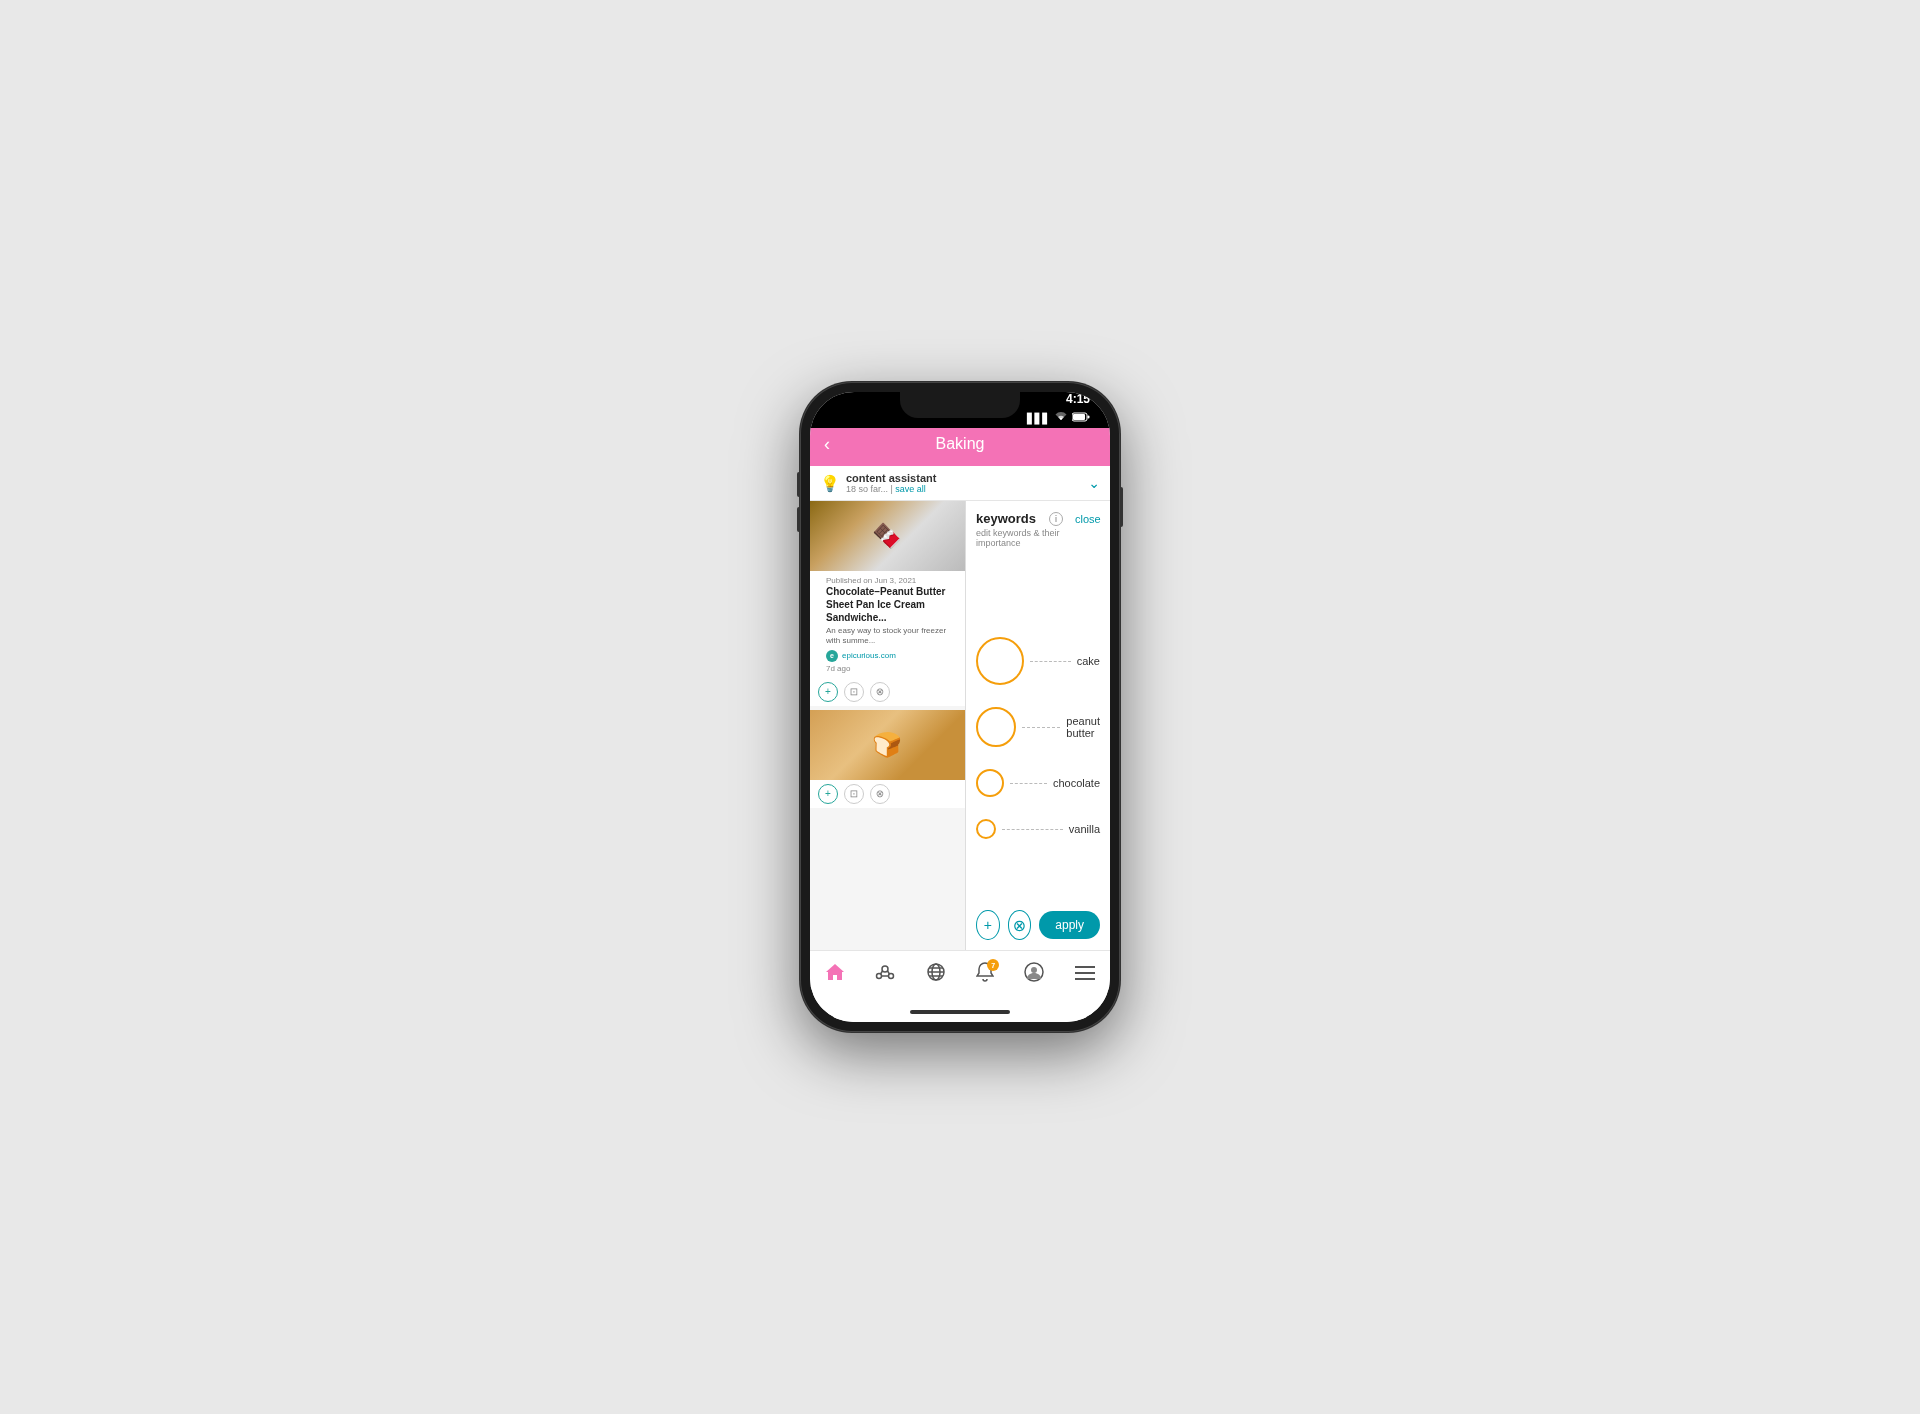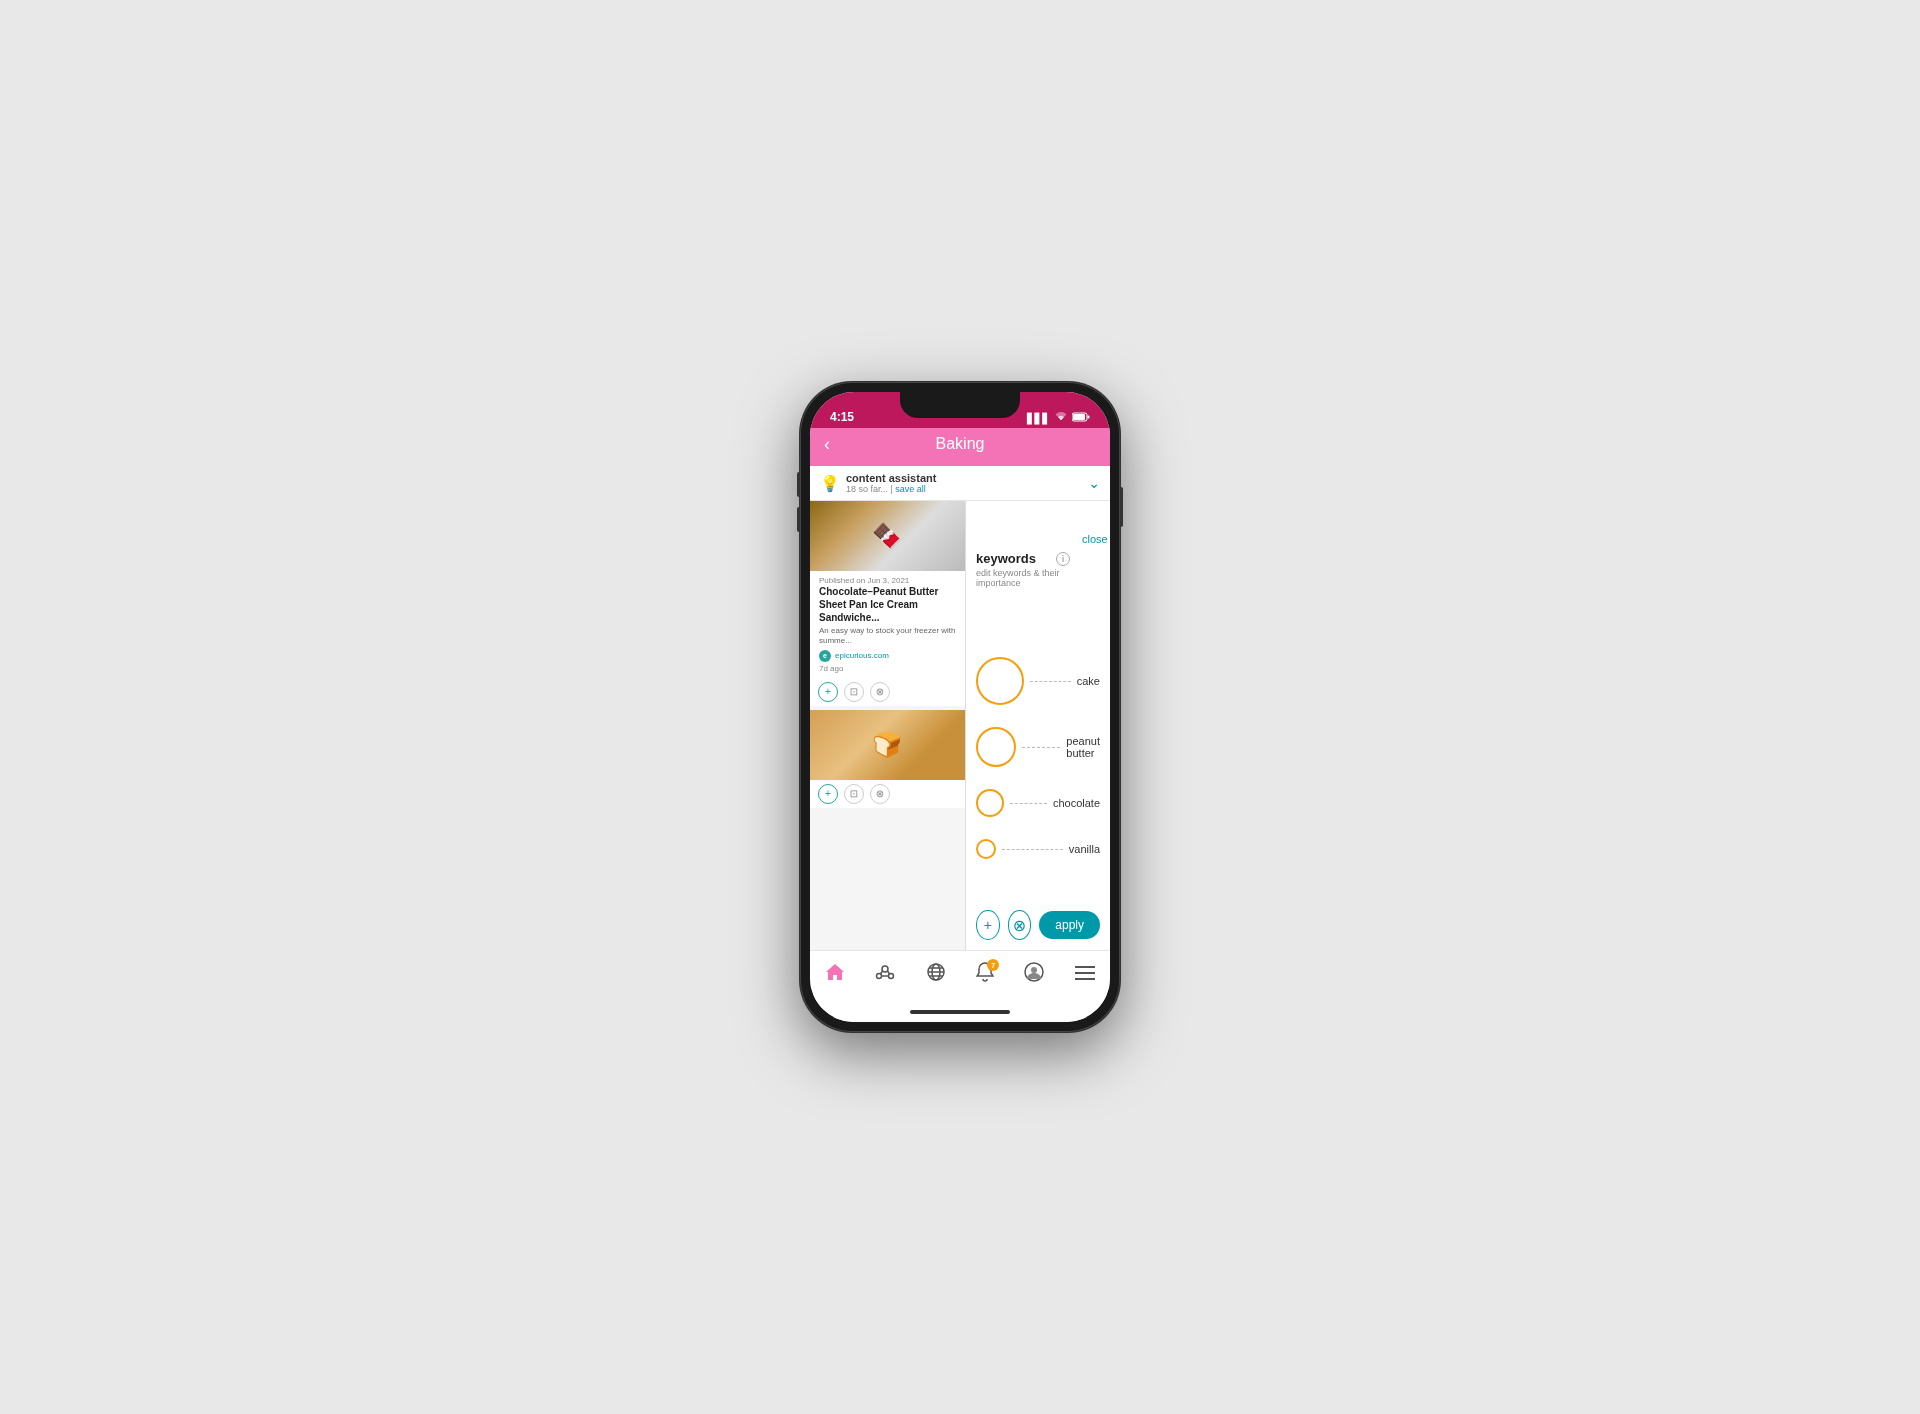--- a/index.html
+++ b/index.html
@@ -44,28 +44,29 @@
       transform: translateX(-50%);
       width: 120px;
       height: 26px;
       background: #1a1a1a;
       border-radius: 0 0 18px 18px;
       z-index: 100;
     }
 
     
     .status-bar {
-      background: #be185d;
+      background: #000000;
       height: 36px;
       display: flex;
       align-items: flex-end;
       justify-content: space-between;
       padding: 0 20px 4px;
       position: relative;
       z-index: 10;
+      flex-direction: column;
     }
     .status-time {
       color: white;
       font-size: 12px;
       font-weight: 600;
     }
     .status-icons {
       display: flex;
       gap: 4px;
       align-items: center;
@@ -179,21 +180,21 @@
       font-size: 24px;
     }
     .article-img-bread {
       background: linear-gradient(135deg, #d4a055 0%, #e8c080 40%, #c8903a 70%);
       display: flex;
       align-items: center;
       justify-content: center;
       font-size: 24px;
     }
     .article-body {
-      padding: 5px 9px;
+      padding: 5px 16px;
     }
     .article-date {
       font-size: 8px;
       color: #888;
     }
     .article-title {
       font-size: 10px;
       font-weight: 600;
       color: #222;
       line-height: 1.3;
@@ -263,22 +264,21 @@
 
     .keywords-header {
       display: flex;
       align-items: center;
       justify-content: space-between;
       margin-bottom: 2px;
     }
     .keywords-title-row {
       display: flex;
       align-items: center;
-      gap: 20px;
-      margin-top: 40px;
+      gap: 13px;
     }
     .keywords-title {
       font-size: 13px;
       font-weight: 600;
       color: #222;
     }
     .info-icon {
       width: 14px;
       height: 14px;
       border-radius: 50%;

